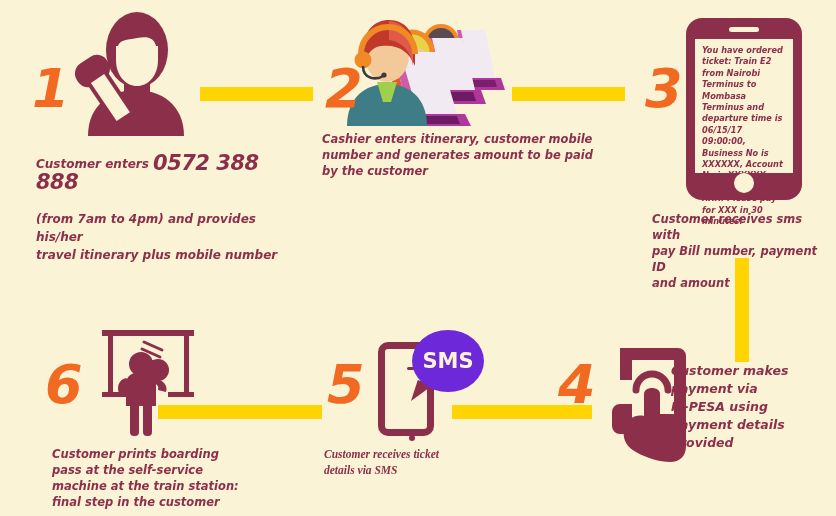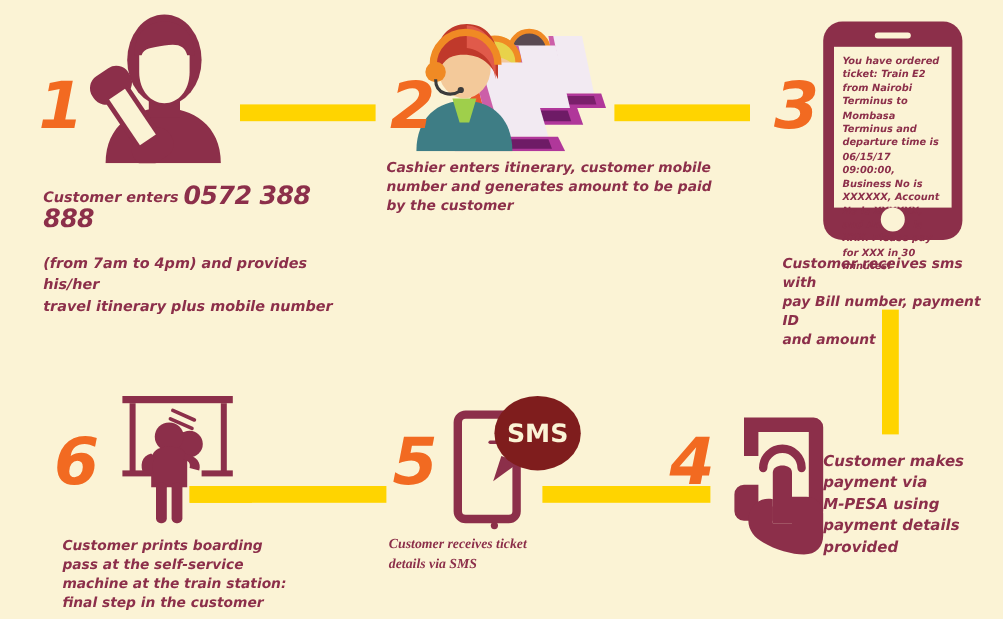--- a/index.html
+++ b/index.html
@@ -141,21 +141,21 @@
     left: 22px; top: 18px;
     width: 12px; height: 3px;
     background: #8c2f4a;
     border-radius: 2px;
   }
   .sms-bubble {
     position: absolute;
     left: 34px; top: 0px;
     width: 72px; height: 62px;
     border-radius: 50% / 50%;
-    background: #7f1d1d;
+    background: #6d28d9;
   }
   .sms-bubble-label {
     position: absolute;
     left: 0; top: 0;
     width: 72px; height: 62px;
     line-height: 62px;
     text-align: center;
     color: #fbf3d5;
     font-family: "DejaVu Sans", sans-serif;
     font-weight: bold;
@@ -304,21 +304,21 @@
       <path d="M12 60 L24 60 L24 78 L36 78 L36 90 L12 90 A8 8 0 0 1 4 82 L4 68 A8 8 0 0 1 12 60 Z" fill="#8c2f4a"></path>
 
       <path d="M28 46 A16 16 0 0 1 60 46" fill="none" stroke="#8c2f4a" stroke-width="7" stroke-linecap="round"></path>
 
       <path d="M36 50 C36 42 52 42 52 50 L52 92 L36 92 Z" fill="#8c2f4a"></path>
 
       <path d="M36 72 C26 70 18 76 16 86 C14 96 20 104 28 108 C38 114 52 118 62 118 C72 118 78 112 78 102 L78 84 C78 76 72 70 64 70 L52 70 L52 92 L36 92 Z" fill="#8c2f4a"></path>
     </svg>
   </div>
 
-  <div class="caption big" style="left:686px; top:362px; width:146px;margin-top:13px;">Customer makes
+  <div class="caption big" style="left:671px; top:362px; width:146px;">Customer makes
 payment via
 M-PESA using
 payment details
 provided</div>
 
   <div class="step-num" style="left:558px; top:358px;">4</div>
 
   <div class="phone5-wrap">
     <div class="phone5-body">
       <div class="phone5-notch"></div>

